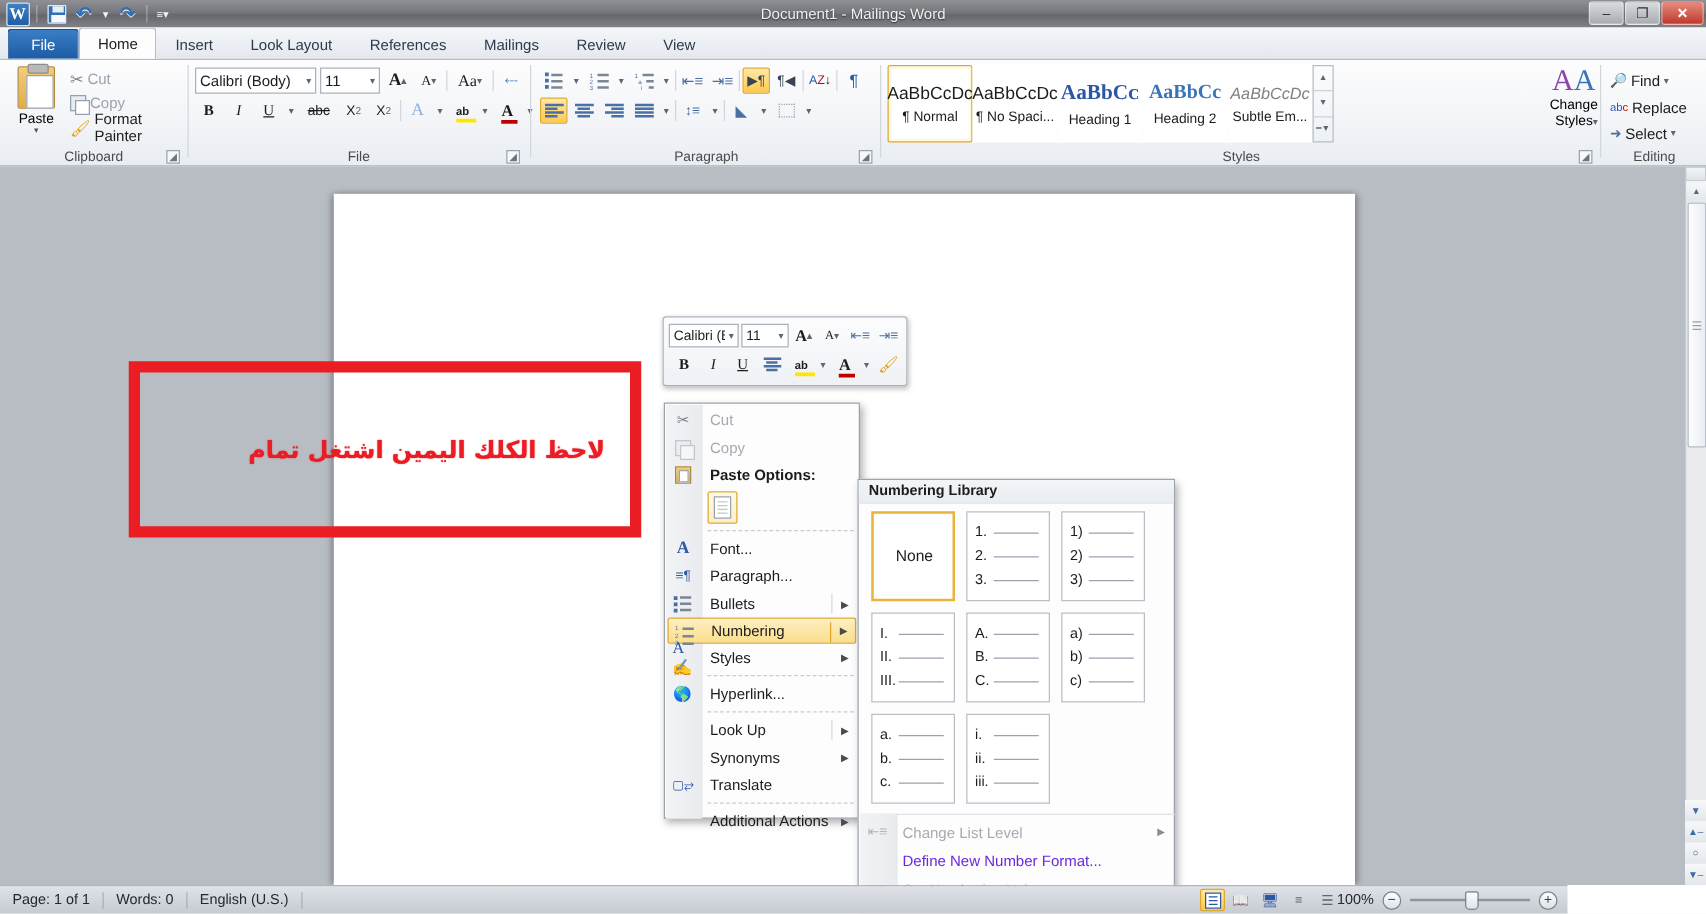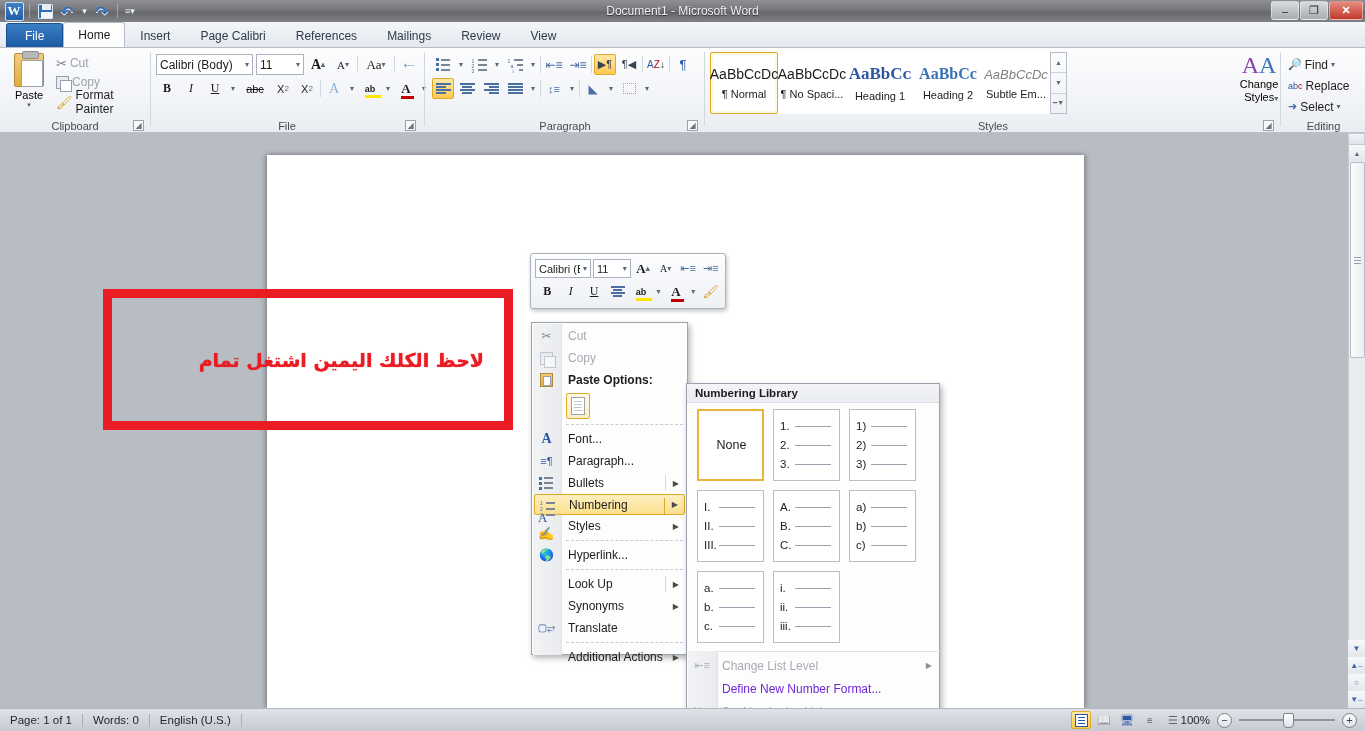--- a/index.html
+++ b/index.html
@@ -263,21 +263,21 @@
          padding-left:34px; font-size:12px; color:#6d28d9; }
   .nli.dis { color:#a6abb3; }
   .nli .mico { position:absolute; left:6px; top:4px; width:16px; height:15px;
                display:flex; align-items:center; justify-content:center; font-size:11px; }
   .nli .sub { position:absolute; right:8px; font-size:8px; color:#8a8f96; }
   .nlfoot:before { content:""; position:absolute; left:0; top:2px; width:29px; bottom:0;
                    background:linear-gradient(to right,#f2f3f5,#e9ebee); border-right:1px solid #e0e3e7; }
 
   
   .statusbar {
-    position:absolute; left:0; bottom:0; width:1365px; height:23px;
+    position:absolute; left:0; bottom:0; width:1254px; height:23px;
     background:linear-gradient(to bottom,#dfe2e7,#c6cad1);
     border-top:1px solid #b2b7bf; display:flex; align-items:center;
   }
   .sbitem { font-size:11.5px; color:#23282e; padding:0 10px; height:17px; display:flex; align-items:center; }
   .sbsep { width:1px; height:13px; background:#a8aeb6; }
   .viewbtns { position:absolute; right:182px; display:flex; gap:3px; align-items:center; }
   .vb { width:20px; height:18px; display:flex; align-items:center; justify-content:center;
         border:1px solid transparent; border-radius:2px; }
   .vb.on { background:linear-gradient(to bottom,#ffe8a8,#ffc94d); border-color:#e0a92a; }
   .zoomwrap { position:absolute; right:8px; display:flex; align-items:center; gap:7px; }
@@ -312,33 +312,33 @@
           <span class="arrowglyph">▾</span>
         </div>
       <div class="wbtn">
           <span class="redoicon">↷</span>
         </div>
       <div class="qsep"></div>
       <div class="wbtn" style="width:14px">
           <span class="arrowglyph">≡▾</span>
         </div>
     </div>
-    <div class="titletext">Document1  -  Microsoft Word</div>
+    <div class="titletext">Document1  -  Mailings Word</div>
     <div class="wincontrols">
       <div class="wc">–</div>
       <div class="wc">❐</div>
       <div class="wc close">✕</div>
     </div>
   </div>
 
   <div class="tabbar">
     <div class="tab file">File</div>
     <div class="tab active">Home</div>
     <div class="tab">Insert</div>
-    <div class="tab">Page Calibri</div>
+    <div class="tab">Look Layout</div>
     <div class="tab">References</div>
     <div class="tab">Mailings</div>
     <div class="tab">Review</div>
     <div class="tab">View</div>
   </div>
 
   <div class="ribbon">
 
     <div class="grp" style="left:0; width:150px;">
       <div class="pasteBig">

